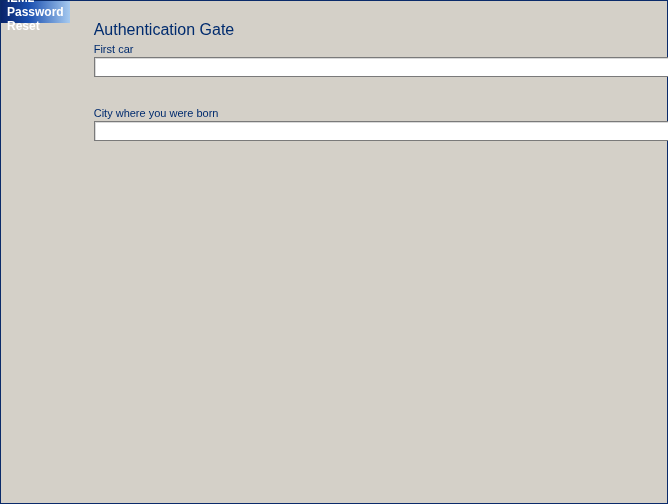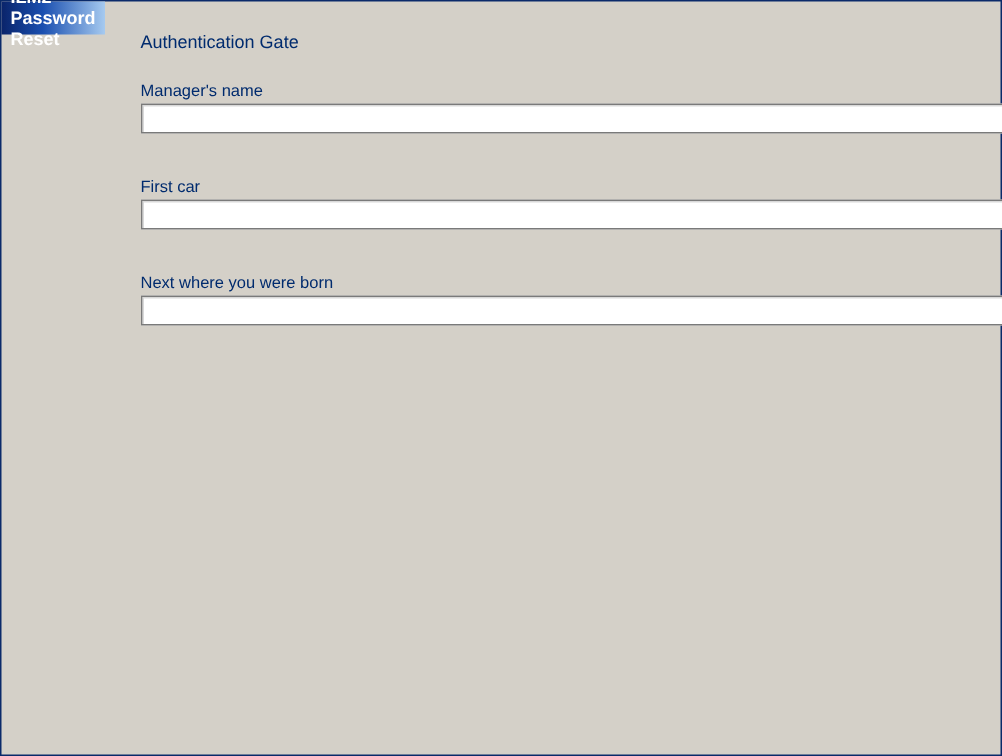--- a/index.html
+++ b/index.html
@@ -31,23 +31,23 @@
     padding: 0 6px;
   }
   .content {
     flex: 1;
     padding: 14px 24px 0 24px;
     display: flex;
     flex-direction: column;
     position: relative;
   }
   .heading {
-    font-size: 12px;
+    font-size: 16px;
     color: #002b6e;
-    margin: 6px 0 20px 0;
+    margin: 6px 0 4px 0;
   }
   .intro {
     font-size: 11px;
     color: #333;
     line-height: 1.35;
     margin-bottom: 50px;
     max-width: 600px;
   }
   .field {
     margin-bottom: 30px;
@@ -95,32 +95,28 @@
 <body>
 
 <div class="window">
   <div class="titlebar">
     <span>ILM2 Password Reset</span>
   </div>
 
   <div class="content">
     <div class="heading">Authentication Gate</div>
 
-    <div class="field">
-      <div class="field-label">Manager's name</div>
-      <input class="field-input" type="text" value="" style="">
-    </div>
 
     <div class="field">
       <div class="field-label">First car</div>
       <input class="field-input" type="text" value="" style="">
     </div>
 
     <div class="field">
-      <div class="field-label">Next where you were born</div>
+      <div class="field-label">City where you were born</div>
       <input class="field-input" type="text" value="" style="">
     </div>
   </div>
 
   <div class="footer">
     <button class="btn primary">Next</button>
   </div>
 </div>
 
 </body></html>

